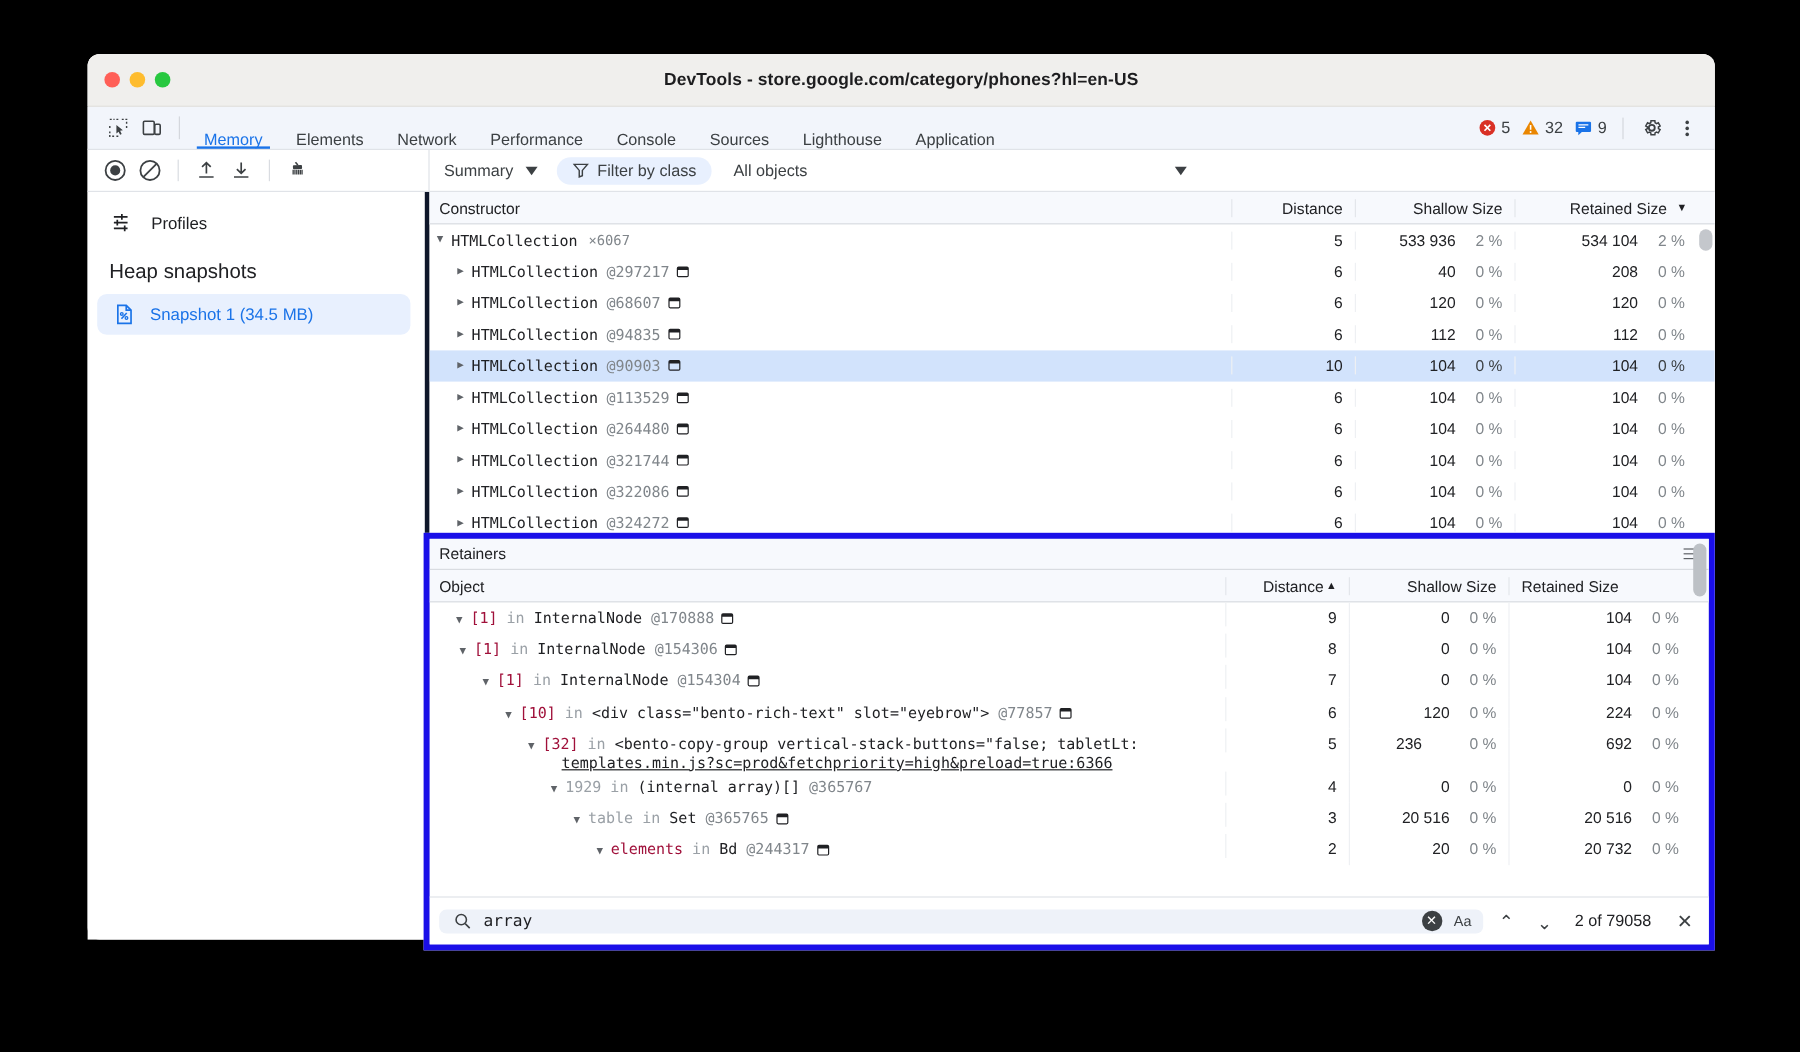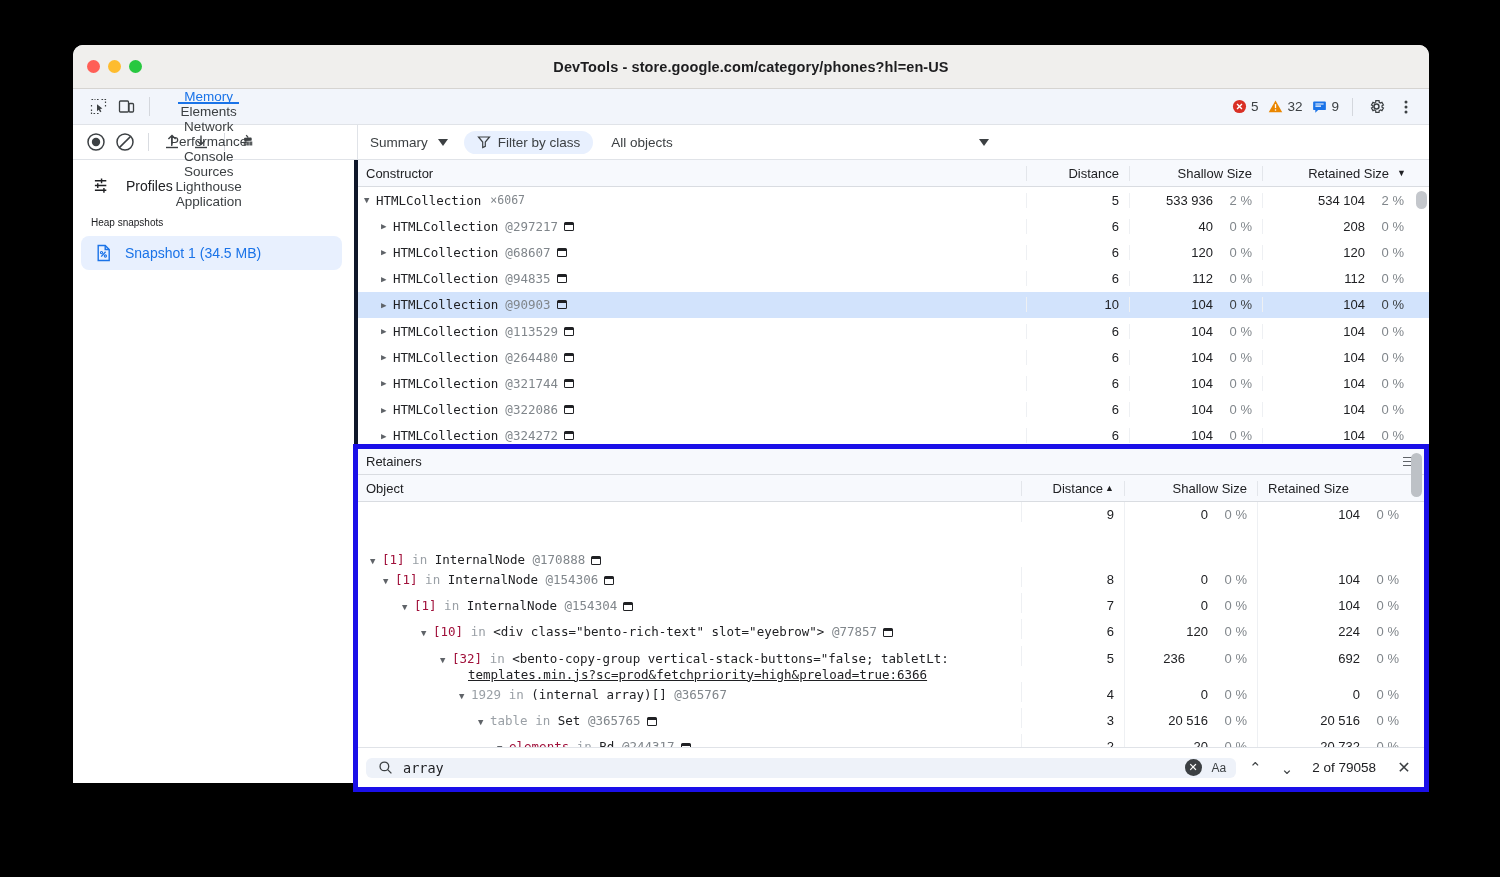--- a/index.html
+++ b/index.html
@@ -45,21 +45,21 @@
     border-bottom: 1px solid #e0e3e8;
     display: flex; align-items: stretch;
     font-size: 13.5px;
   }
   .tb-icons { display: flex; align-items: center; gap: 2px; padding: 0 6px 0 12px; }
   .tb-icon-btn {
     width: 26px; height: 26px; display: flex; align-items: center; justify-content: center;
     border-radius: 4px;
   }
   .tab-divider { width: 1px; background: #d4d7dd; margin: 8px 6px 8px 4px; }
-  .tabs { display: flex; align-items: center; flex-direction: column; }
+  .tabs { display: flex; align-items: flex-end; }
   .tab {
     display: flex; align-items: center; padding: 0 14px;
     color: #3c4043; position: relative; white-space: nowrap;
   }
   .tab.active { color: #1a73e8; }
   .tab.active::after {
     content: ""; position: absolute; left: 8px; right: 8px; bottom: 0;
     height: 2.5px; background: #1a73e8;
   }
   .tab-right { margin-left: auto; display: flex; align-items: center; gap: 4px; padding-right: 10px; }
@@ -76,21 +76,21 @@
     display: flex; align-items: center; gap: 7px;
     background: #e8f0fe; border-radius: 13px; padding: 4px 13px; margin-left: 16px;
     color: #3c4043;
   }
   .allobj { margin-left: 18px; }
   .caret-right { position: absolute; right: 440px; }
   
   .body-split { display: flex; height: calc(738px - 44px - 36px - 35px); }
   .sidebar { width: 285px; border-right: 4px solid #0f172a; background: #fff; padding-top: 8px; }
   .side-row { display: flex; align-items: center; gap: 14px; padding: 8px 0 8px 20px; font-size: 14px; color: #202124; }
-  .side-section { font-size: 10px; color: #202124; padding: 14px 0 6px 18px; }
+  .side-section { font-size: 17px; color: #202124; padding: 14px 0 6px 18px; }
   .snapshot-item {
     display: flex; align-items: center; gap: 12px;
     margin: 2px 12px 0 8px; padding: 8px 0 8px 14px;
     background: #e8f0fe; border-radius: 8px;
     color: #1a73e8; font-size: 14px;
   }
   
   .grid-pane { flex: 1; display: flex; flex-direction: column; min-width: 0; position: relative; background: #fff; }
   .grid-head {
     display: flex; height: 27px; align-items: center;
@@ -549,21 +549,21 @@
       <div class="col-num" style="display:flex;align-items:center;justify-content:flex-end;gap:2px;">
         <span>Distance</span>
         <span class="sortglyph">▲</span>
       </div>
       <div class="col-sh">Shallow Size</div>
       <div class="col-rt" style="justify-content:flex-start;padding-left:10px;">Retained Size</div>
       <div class="scrollgutter"></div>
     </div>
     <div class="ret-rows" id="rgrid">
         <div class="rrow">
-          <div class="rcell-obj" style="padding-left: 12px; margin-top: 45px;"><span class="tri">▼</span><span class="name-prop">[1]</span> <span class="in-word">in</span> <span>InternalNode</span> <span class="dim">@170888</span><span class="sqbox"></span></div>
+          <div class="rcell-obj" style="padding-left: 22px;"><span class="tri">▼</span><span class="name-prop">[1]</span> <span class="in-word">in</span> <span>InternalNode</span> <span class="dim">@170888</span><span class="sqbox"></span></div>
           <div class="rcell-num2">9</div>
           <div class="rcell-sh" style="align-items: flex-start;">
             <span>0</span>
             <span class="pct">0 %</span>
           </div>
           <div class="rcell-rt" style="align-items: flex-start;">
             <span>104</span>
             <span class="pct">0 %</span>
           </div>
           <div class="ret-gutter"></div>

